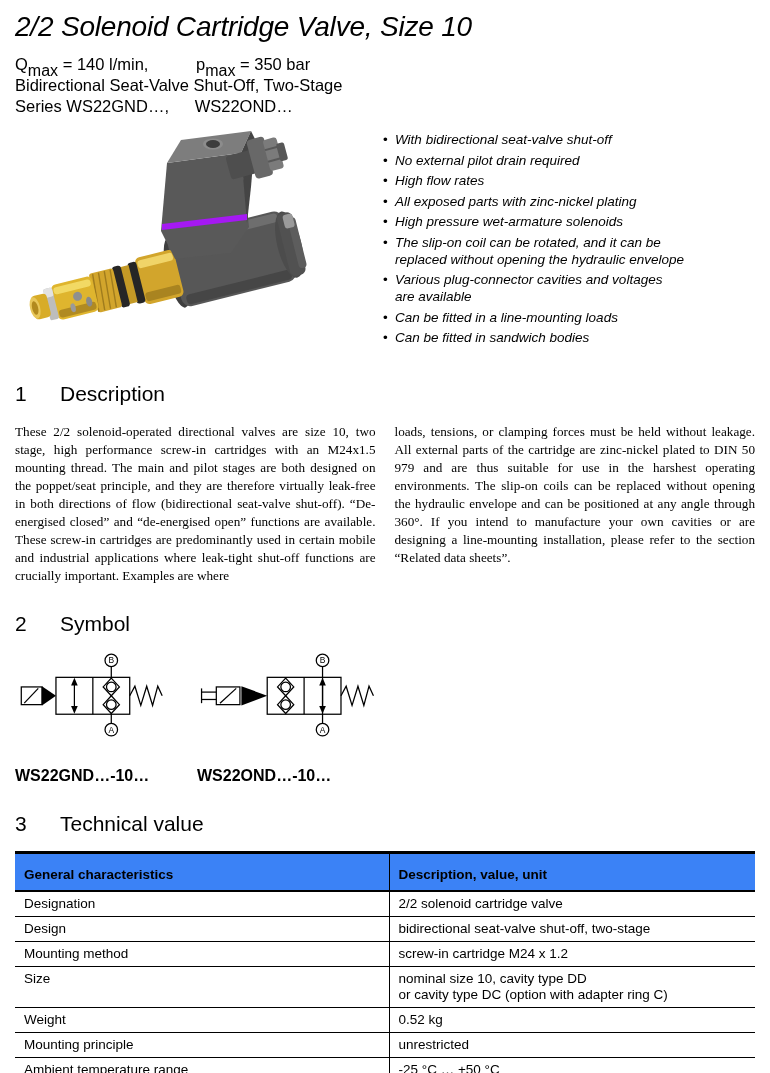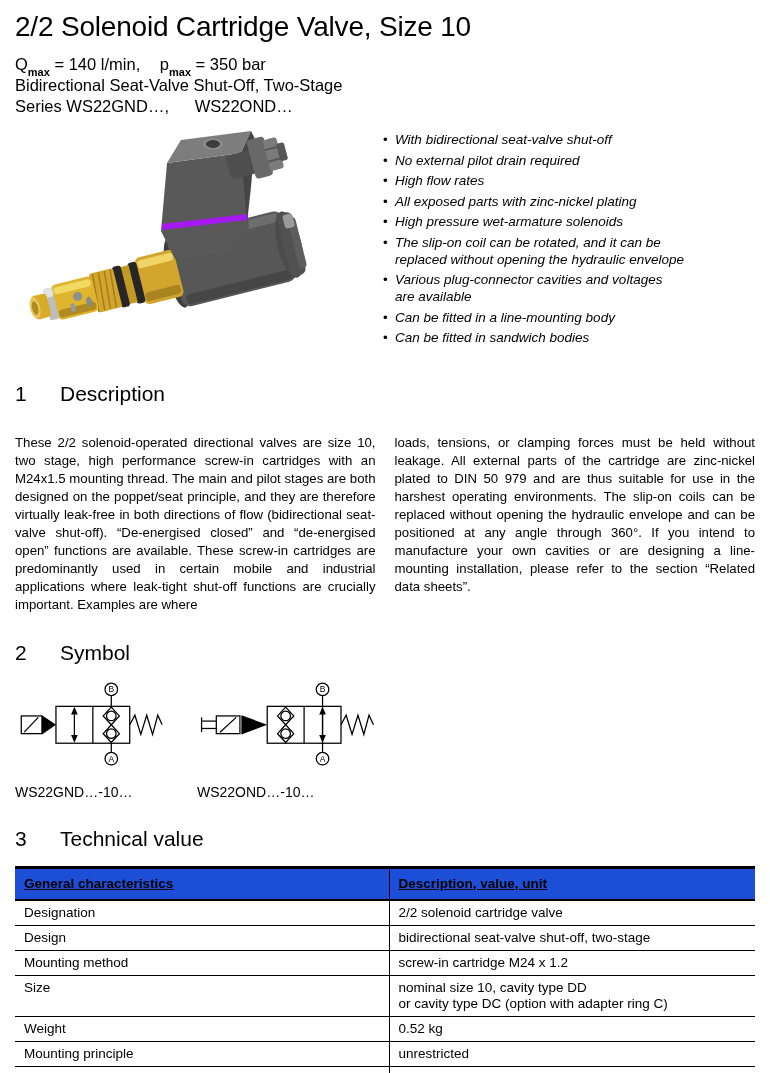--- a/index.html
+++ b/index.html
@@ -5,60 +5,60 @@
   * { box-sizing: border-box; }
   html, body { margin: 0; padding: 0; background: #ffffff; }
   body {
     width: 770px; height: 1073px; overflow: hidden;
     color: #000; font-family: "Liberation Sans", "DejaVu Sans", sans-serif;
   }
   .page { padding: 10px 15px 0 15px; }
 
   .title {
     font-size: 28px; font-weight: 400; line-height: 30px;
-    margin: 2px 0 12px 0; letter-spacing: -0.2px;
+    margin: 2px 0 12px 0; letter-spacing: -0.2px; font-style: italic;
   }
   .spec-line { font-size: 16.5px; line-height: 21px; }
-  .spec-line sub { font-size: 11px; line-height: 0; position: relative; top: 2px; font-weight: bold; }
-  .gap-wide { margin-left: 15px; }
+  .spec-line sub { font-size: 16px; line-height: 0; position: relative; top: 2px; }
+  .gap-wide { margin-left: 43px; }
   .gap-series { margin-left: 21px; }
 
   .hero { display: flex; margin-top: 10px; height: 228px; }
   .hero-img { width: 368px; height: 222px; flex: none; }
   .features { flex: 1; padding-top: 4px; font-size: 13.5px; line-height: 17px; }
   .feature { display: flex; margin-bottom: 3.5px; }
   .feature .bullet { flex: none; width: 12px; }
   .feature .ftext { white-space: pre-line; font-style: italic; }
 
   .section { display: flex; font-size: 21px; line-height: 26px; margin-top: 26px; }
   .section .num { width: 45px; flex: none; }
 
-  .desc-cols { display: flex; gap: 19px; margin-top: 27px; }
+  .desc-cols { display: flex; gap: 19px; margin-top: 16px; font-family: Liberation Serif, serif; }
   .desc-col {
     flex: 1; font-size: 13.2px; line-height: 18px;
     text-align: justify; text-justify: inter-word;
   }
 
   .symbols { display: flex; gap: 30px; margin-top: 16px; margin-left: 0; }
   .symbol-block { display: flex; flex-direction: column; }
-  .symbol-label { font-size: 14px; font-weight: 400; margin-top: 12px; }
+  .symbol-label { font-size: 16px; font-weight: 700; margin-top: 24px; }
   .symbols svg text { font-family: "Liberation Sans", "DejaVu Sans", sans-serif; }
 
   table.tech {
     width: 740px; border-collapse: collapse; margin-top: 14px;
     border-top: 3px solid #000; border-bottom: 3px solid #000;
     font-size: 13.5px;
   }
   table.tech th, table.tech td {
     text-align: left; vertical-align: top; padding: 4px 8px 4px 9px;
     line-height: 16px; white-space: pre-line;
   }
   table.tech th {
-    background: #1d4ed8; font-weight: 700;
-    border-bottom: 2px solid #000; padding-top: 7px; padding-bottom: 7px; text-decoration: underline;
+    background: #3b82f6; font-weight: 700;
+    border-bottom: 2px solid #000; padding-top: 13px; padding-bottom: 7px;
   }
   table.tech td { border-bottom: 1.5px solid #000; }
   table.tech tr:last-child td { border-bottom: none; }
   table.tech .c1 { width: 374px; border-right: 1.5px solid #000; }
 </style>
 </head>
 <body>
 
 <div class="page">
 
@@ -164,21 +164,21 @@
           <span class="ftext">The slip-on coil can be rotated, and it can be
 replaced without opening the hydraulic envelope</span>
         </div>
       <div class="feature">
           <span class="bullet">•</span>
           <span class="ftext">Various plug-connector cavities and voltages
 are available</span>
         </div>
       <div class="feature">
           <span class="bullet">•</span>
-          <span class="ftext">Can be fitted in a line-mounting body</span>
+          <span class="ftext">Can be fitted in a line-mounting loads</span>
         </div>
       <div class="feature">
           <span class="bullet">•</span>
           <span class="ftext">Can be fitted in sandwich bodies</span>
         </div>
     </div>
   </div>
 
   <div class="section">
     <span class="num">1</span>

